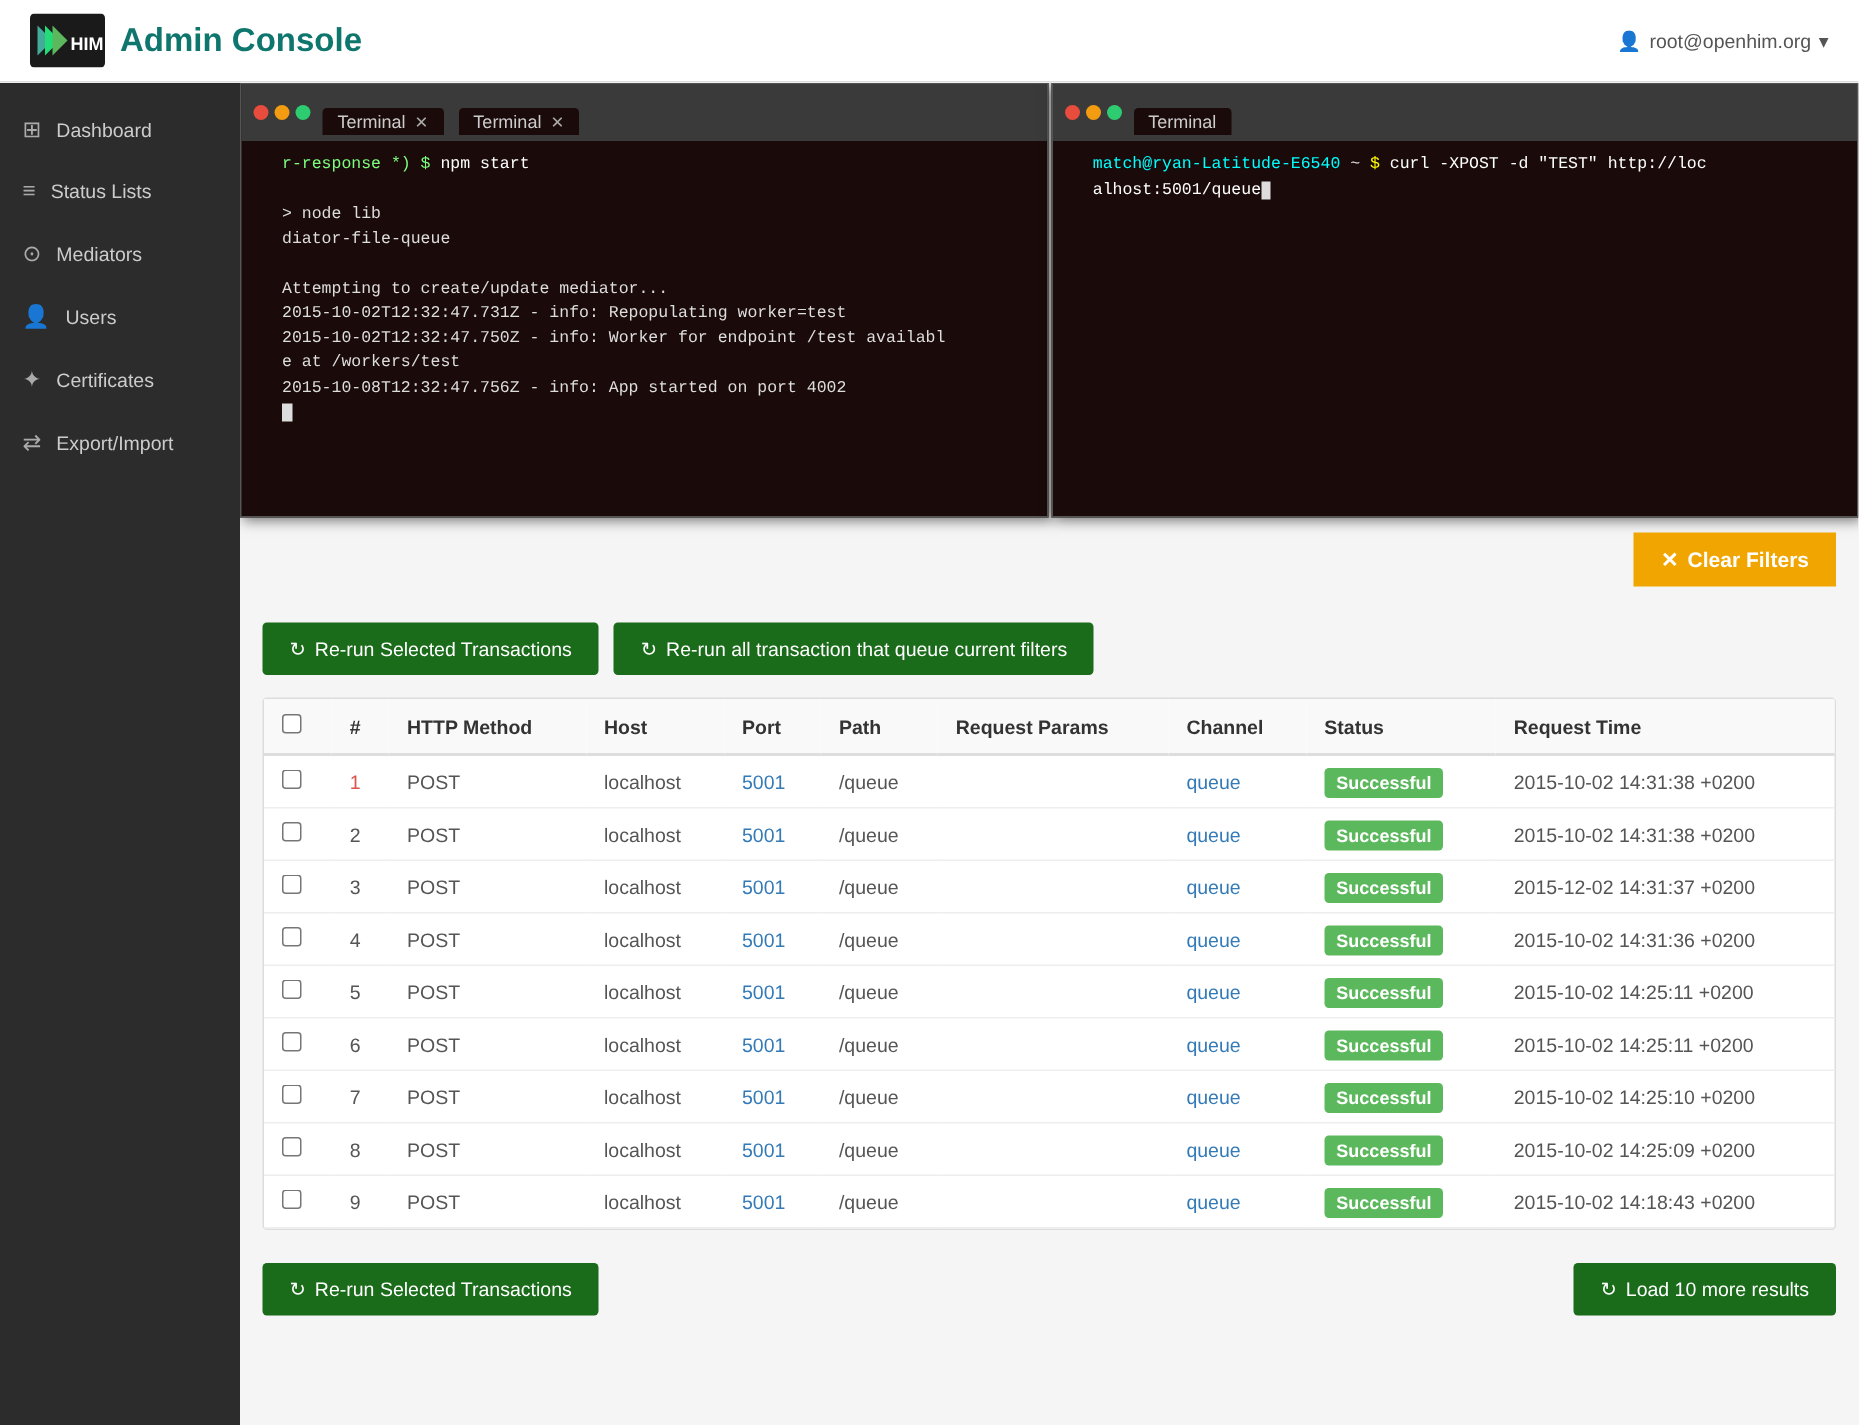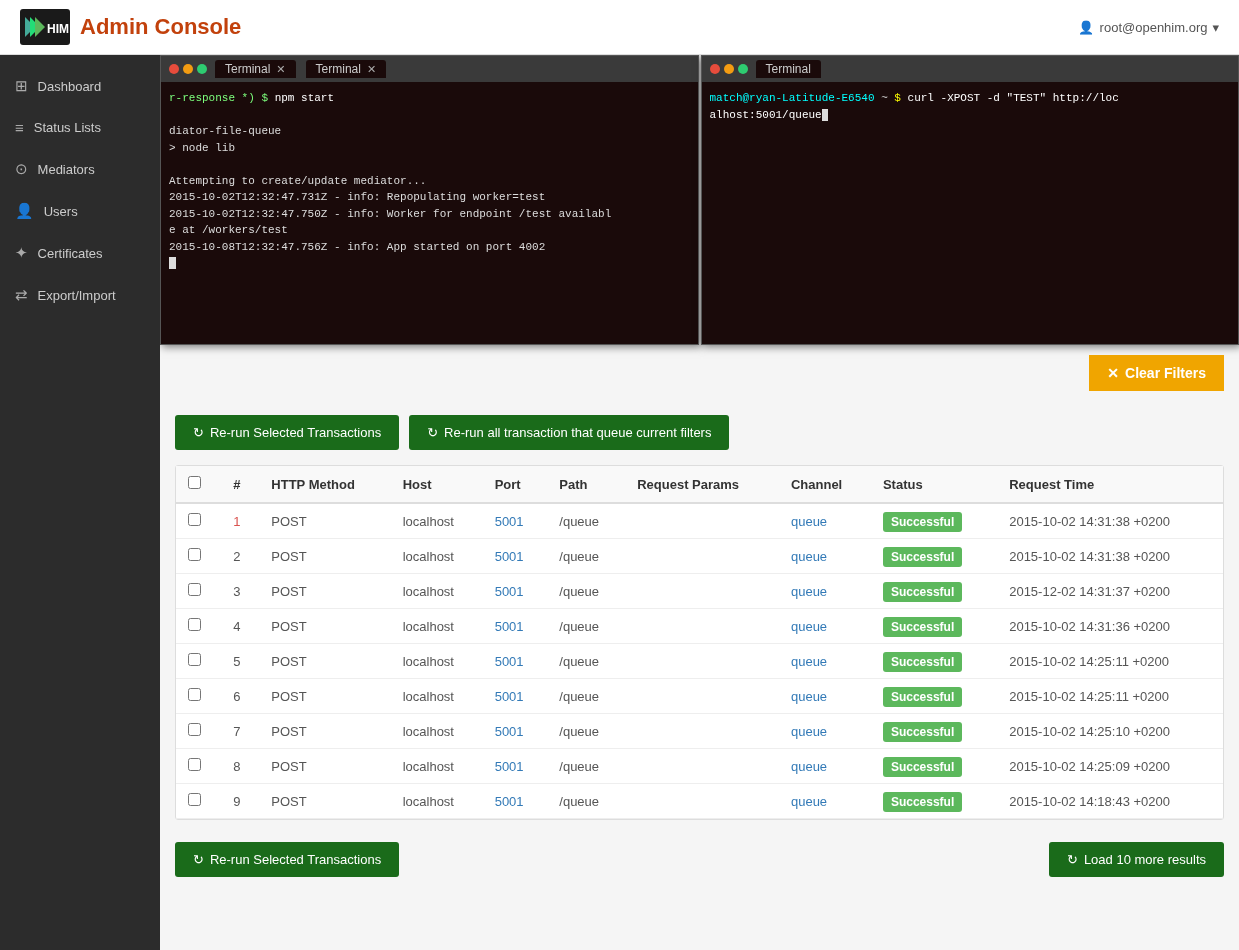--- a/index.html
+++ b/index.html
@@ -23,21 +23,21 @@
       align-items: center;
       gap: 10px;
     }
     .logo-icon {
       width: 50px;
       height: 36px;
     }
     .navbar-title {
       font-size: 22px;
       font-weight: bold;
-      color: #c2410c;
+      color: #0f766e;
     }
     .navbar-user {
       display: flex;
       align-items: center;
       gap: 5px;
       color: #555;
       font-size: 13px;
     }
 
     
@@ -122,39 +122,41 @@
 
     .terminal-tab {
       background: #1a0a0a;
       color: #ccc;
       padding: 2px 10px;
       font-size: 12px;
       border-radius: 3px 3px 0 0;
       display: flex;
       align-items: center;
       gap: 6px;
+      margin-top: 12px;
     }
     .terminal-tab-close {
       color: #aaa;
       font-size: 11px;
       cursor: pointer;
     }
     .terminal-tab + .terminal-tab {
       margin-left: 2px;
     }
 
     .terminal-body {
       flex: 1;
       padding: 8px;
       overflow: hidden;
       font-family: 'Courier New', monospace;
       font-size: 11px;
       line-height: 1.5;
       color: #ddd;
       background: #1a0a0a;
+      margin-left: 19px;
     }
     .term-prompt { color: #7dff7d; }
     .term-cmd { color: #fff; }
     .term-info { color: #ddd; }
     .term-cyan { color: #00ffff; }
     .term-yellow { color: #ffff00; }
 
     
     .content-area {
       margin-top: 295px;
@@ -322,22 +324,22 @@
             <span class="terminal-tab-close">✕</span>
           </div>
           <div class="terminal-tab">
             <span>Terminal</span>
             <span class="terminal-tab-close">✕</span>
           </div>
         </div>
         <div class="terminal-body">
           <div><span class="term-prompt">r-response *) $ </span><span class="term-cmd">npm start</span></div>
           <div>&nbsp;</div>
+          <div><span class="term-info">&gt; node lib</span></div>
           <div><span class="term-info">diator-file-queue</span></div>
-          <div><span class="term-info">&gt; node lib</span></div>
           <div>&nbsp;</div>
           <div><span class="term-info">Attempting to create/update mediator...</span></div>
           <div><span class="term-info">2015-10-02T12:32:47.731Z - info: Repopulating worker=test</span></div>
           <div><span class="term-info">2015-10-02T12:32:47.750Z - info: Worker for endpoint /test availabl</span></div>
           <div><span class="term-info">e at /workers/test</span></div>
           <div><span class="term-info">2015-10-08T12:32:47.756Z - info: App started on port 4002</span></div>
           <div><span style="background:#ddd;color:#1a0a0a">&nbsp;</span></div>
         </div>
       </div>
 

